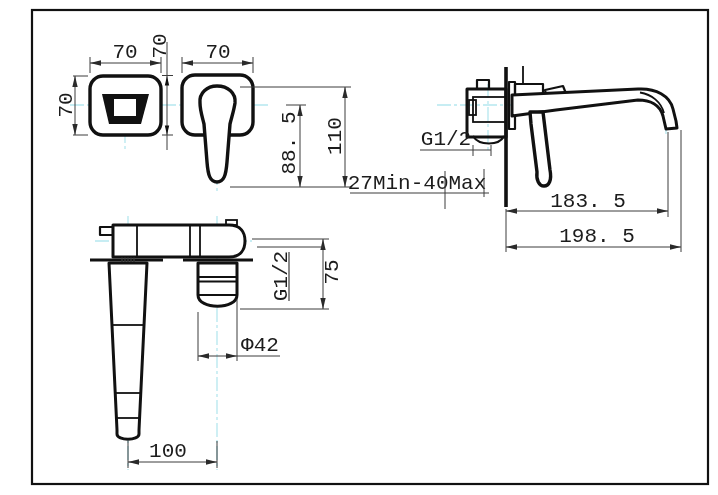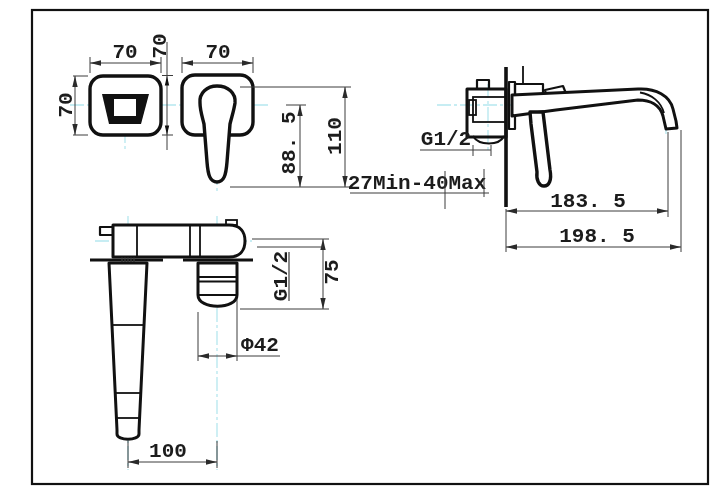--- a/index.html
+++ b/index.html
@@ -1,16 +1,16 @@
 <!DOCTYPE html>
 <html><head>
 <meta charset="utf-8">
 <style>
   html,body{margin:0;padding:0;background:#ffffff;}
-  .stage{width:718px;height:495px;position:relative;background:#fff;font-weight:bold;}
+  .stage{width:718px;height:495px;position:relative;background:#fff;}
   svg{display:block;}
   
   .o3  {stroke:#111;stroke-width:3;fill:none;stroke-linejoin:round;}
   .o3f {stroke:#111;stroke-width:3;fill:#fff;stroke-linejoin:round;}
   .o32f{stroke:#111;stroke-width:3.4;fill:#fff;stroke-linejoin:round;}
   .o22 {stroke:#111;stroke-width:2.2;fill:none;stroke-linejoin:round;}
   .o18 {stroke:#111;stroke-width:1.8;fill:none;}
   .fill{fill:#111;stroke:none;}
   .wall{stroke:#111;stroke-width:3.6;fill:none;}
   

